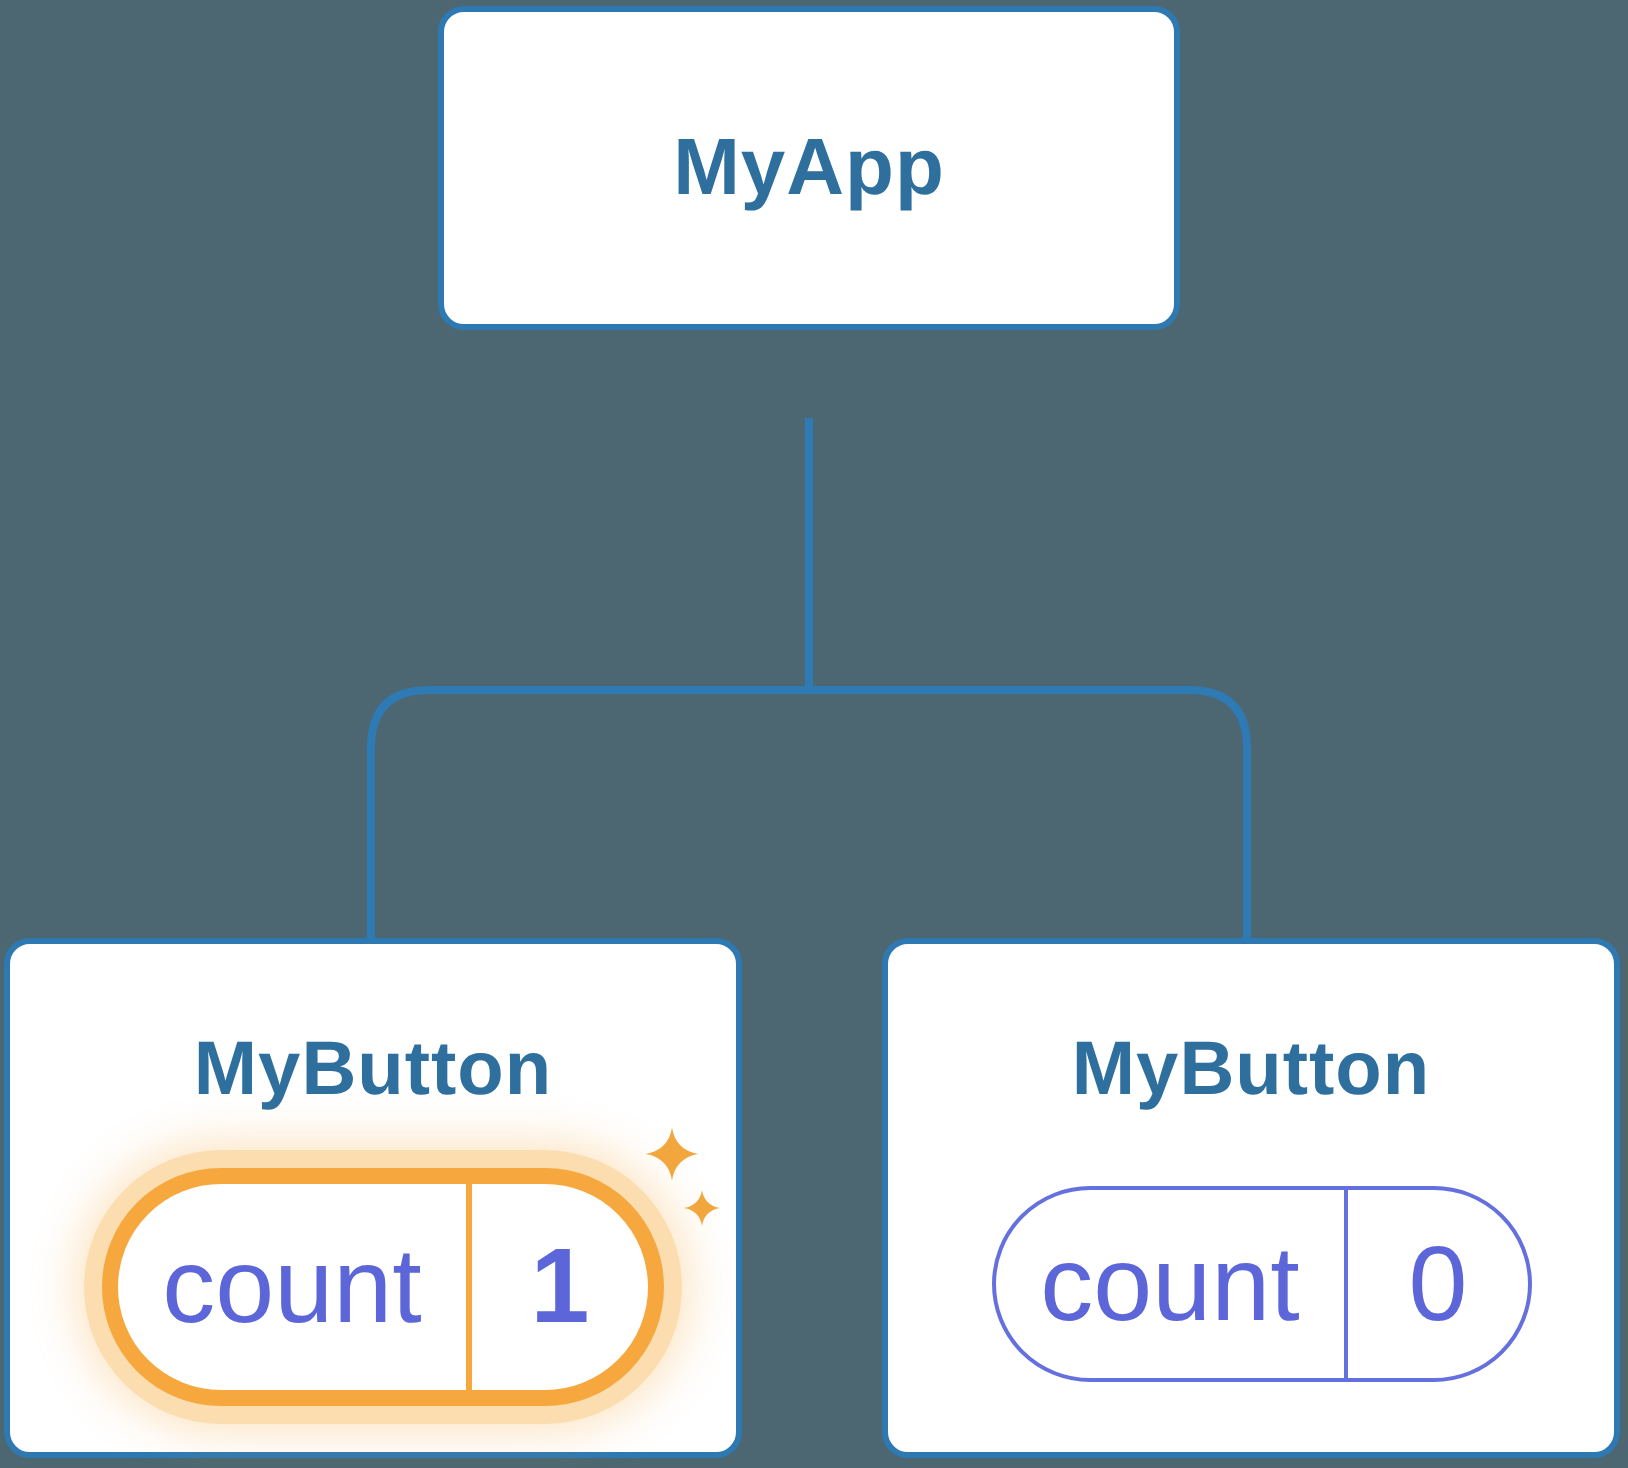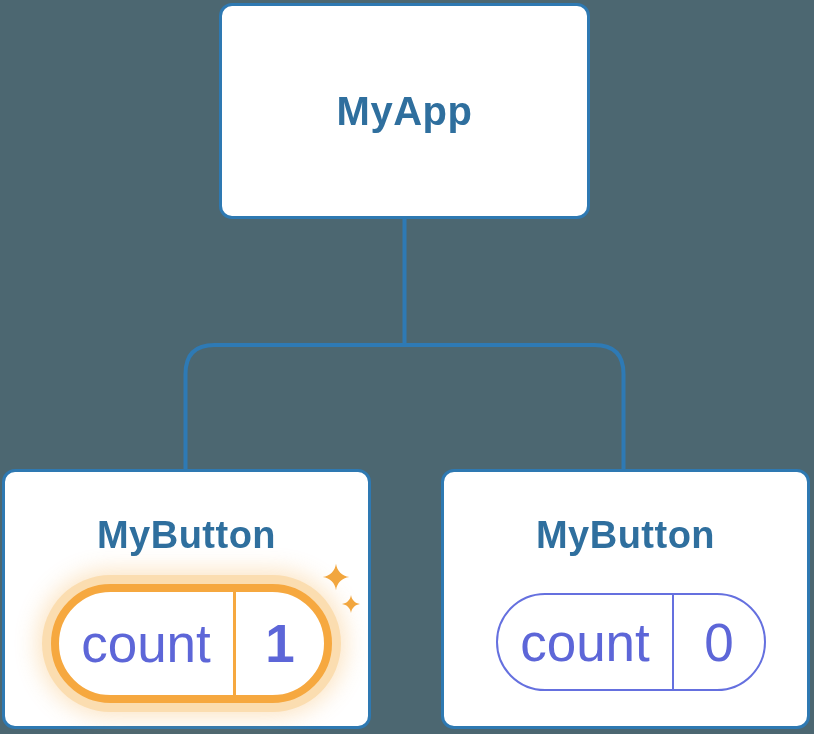--- a/index.html
+++ b/index.html
@@ -32,21 +32,21 @@
     pointer-events: none;
   }
   .node-card {
     position: absolute;
     background: var(--card-bg);
     border: 3px solid var(--card-border);
     border-radius: 13px;
   }
   .node-root {
     left: 219px; top: 3px;
-    width: 371px; height: 216px;
+    width: 371px; height: 162px;
     display: flex; align-items: center; justify-content: center;
   }
   .node-child-left  { left: 2px;   top: 469px; width: 369px; height: 260px; }
   .node-child-right { left: 441px; top: 469px; width: 369px; height: 260px; }
   .node-title {
     color: var(--title-text);
     font-weight: bold;
     font-size: 40px;
     letter-spacing: 0.5px;
   }

